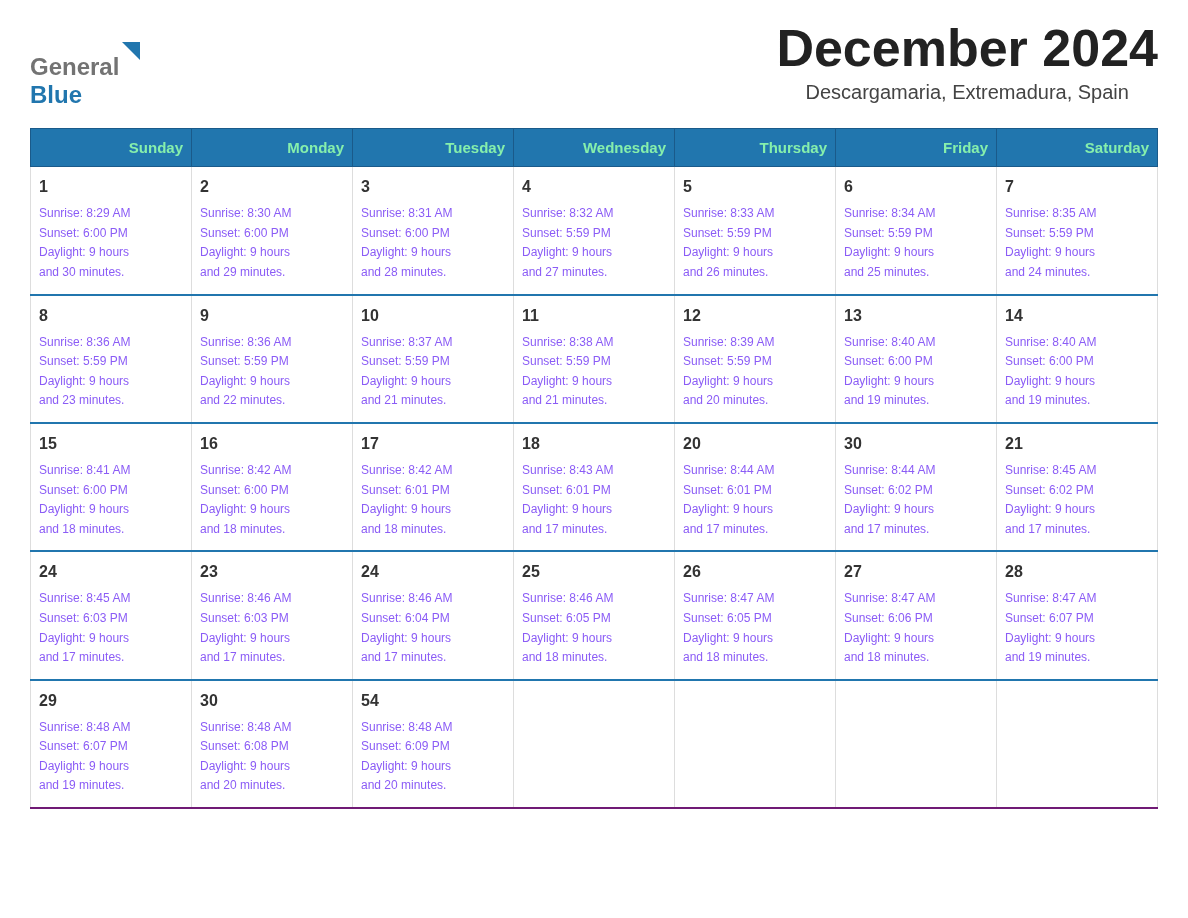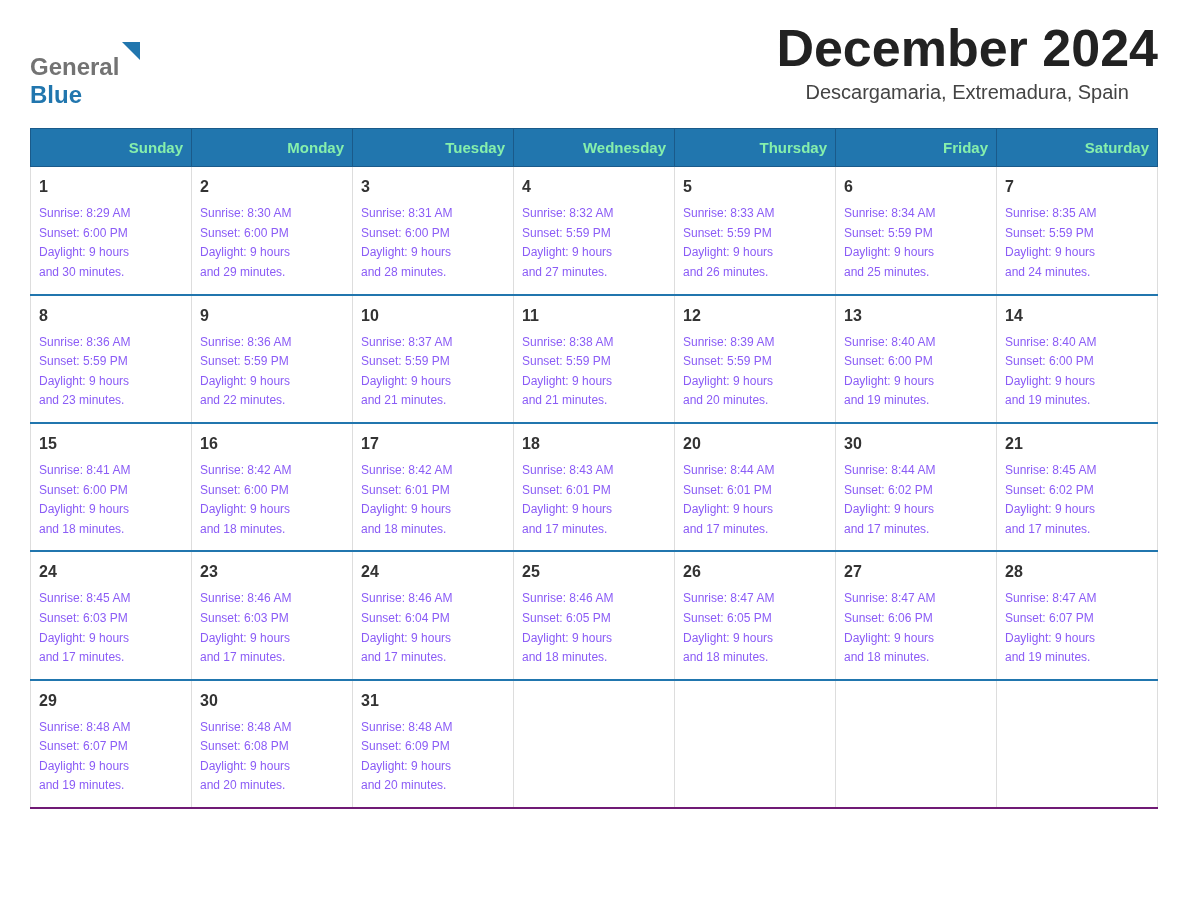--- a/index.html
+++ b/index.html
@@ -241,21 +241,21 @@
       <tr>
         <td>
         <span class="day-num">29</span>
         <span class="day-info">Sunrise: 8:48 AM<br>Sunset: 6:07 PM<br>Daylight: 9 hours<br>and 19 minutes.</span>
       </td>
         <td>
         <span class="day-num">30</span>
         <span class="day-info">Sunrise: 8:48 AM<br>Sunset: 6:08 PM<br>Daylight: 9 hours<br>and 20 minutes.</span>
       </td>
         <td>
-        <span class="day-num">31</span>
+        <span class="day-num">54</span>
         <span class="day-info">Sunrise: 8:48 AM<br>Sunset: 6:09 PM<br>Daylight: 9 hours<br>and 20 minutes.</span>
       </td>
         <td></td>
         <td></td>
         <td></td>
         <td></td>
       </tr>
     </tbody>
 </table>
 

